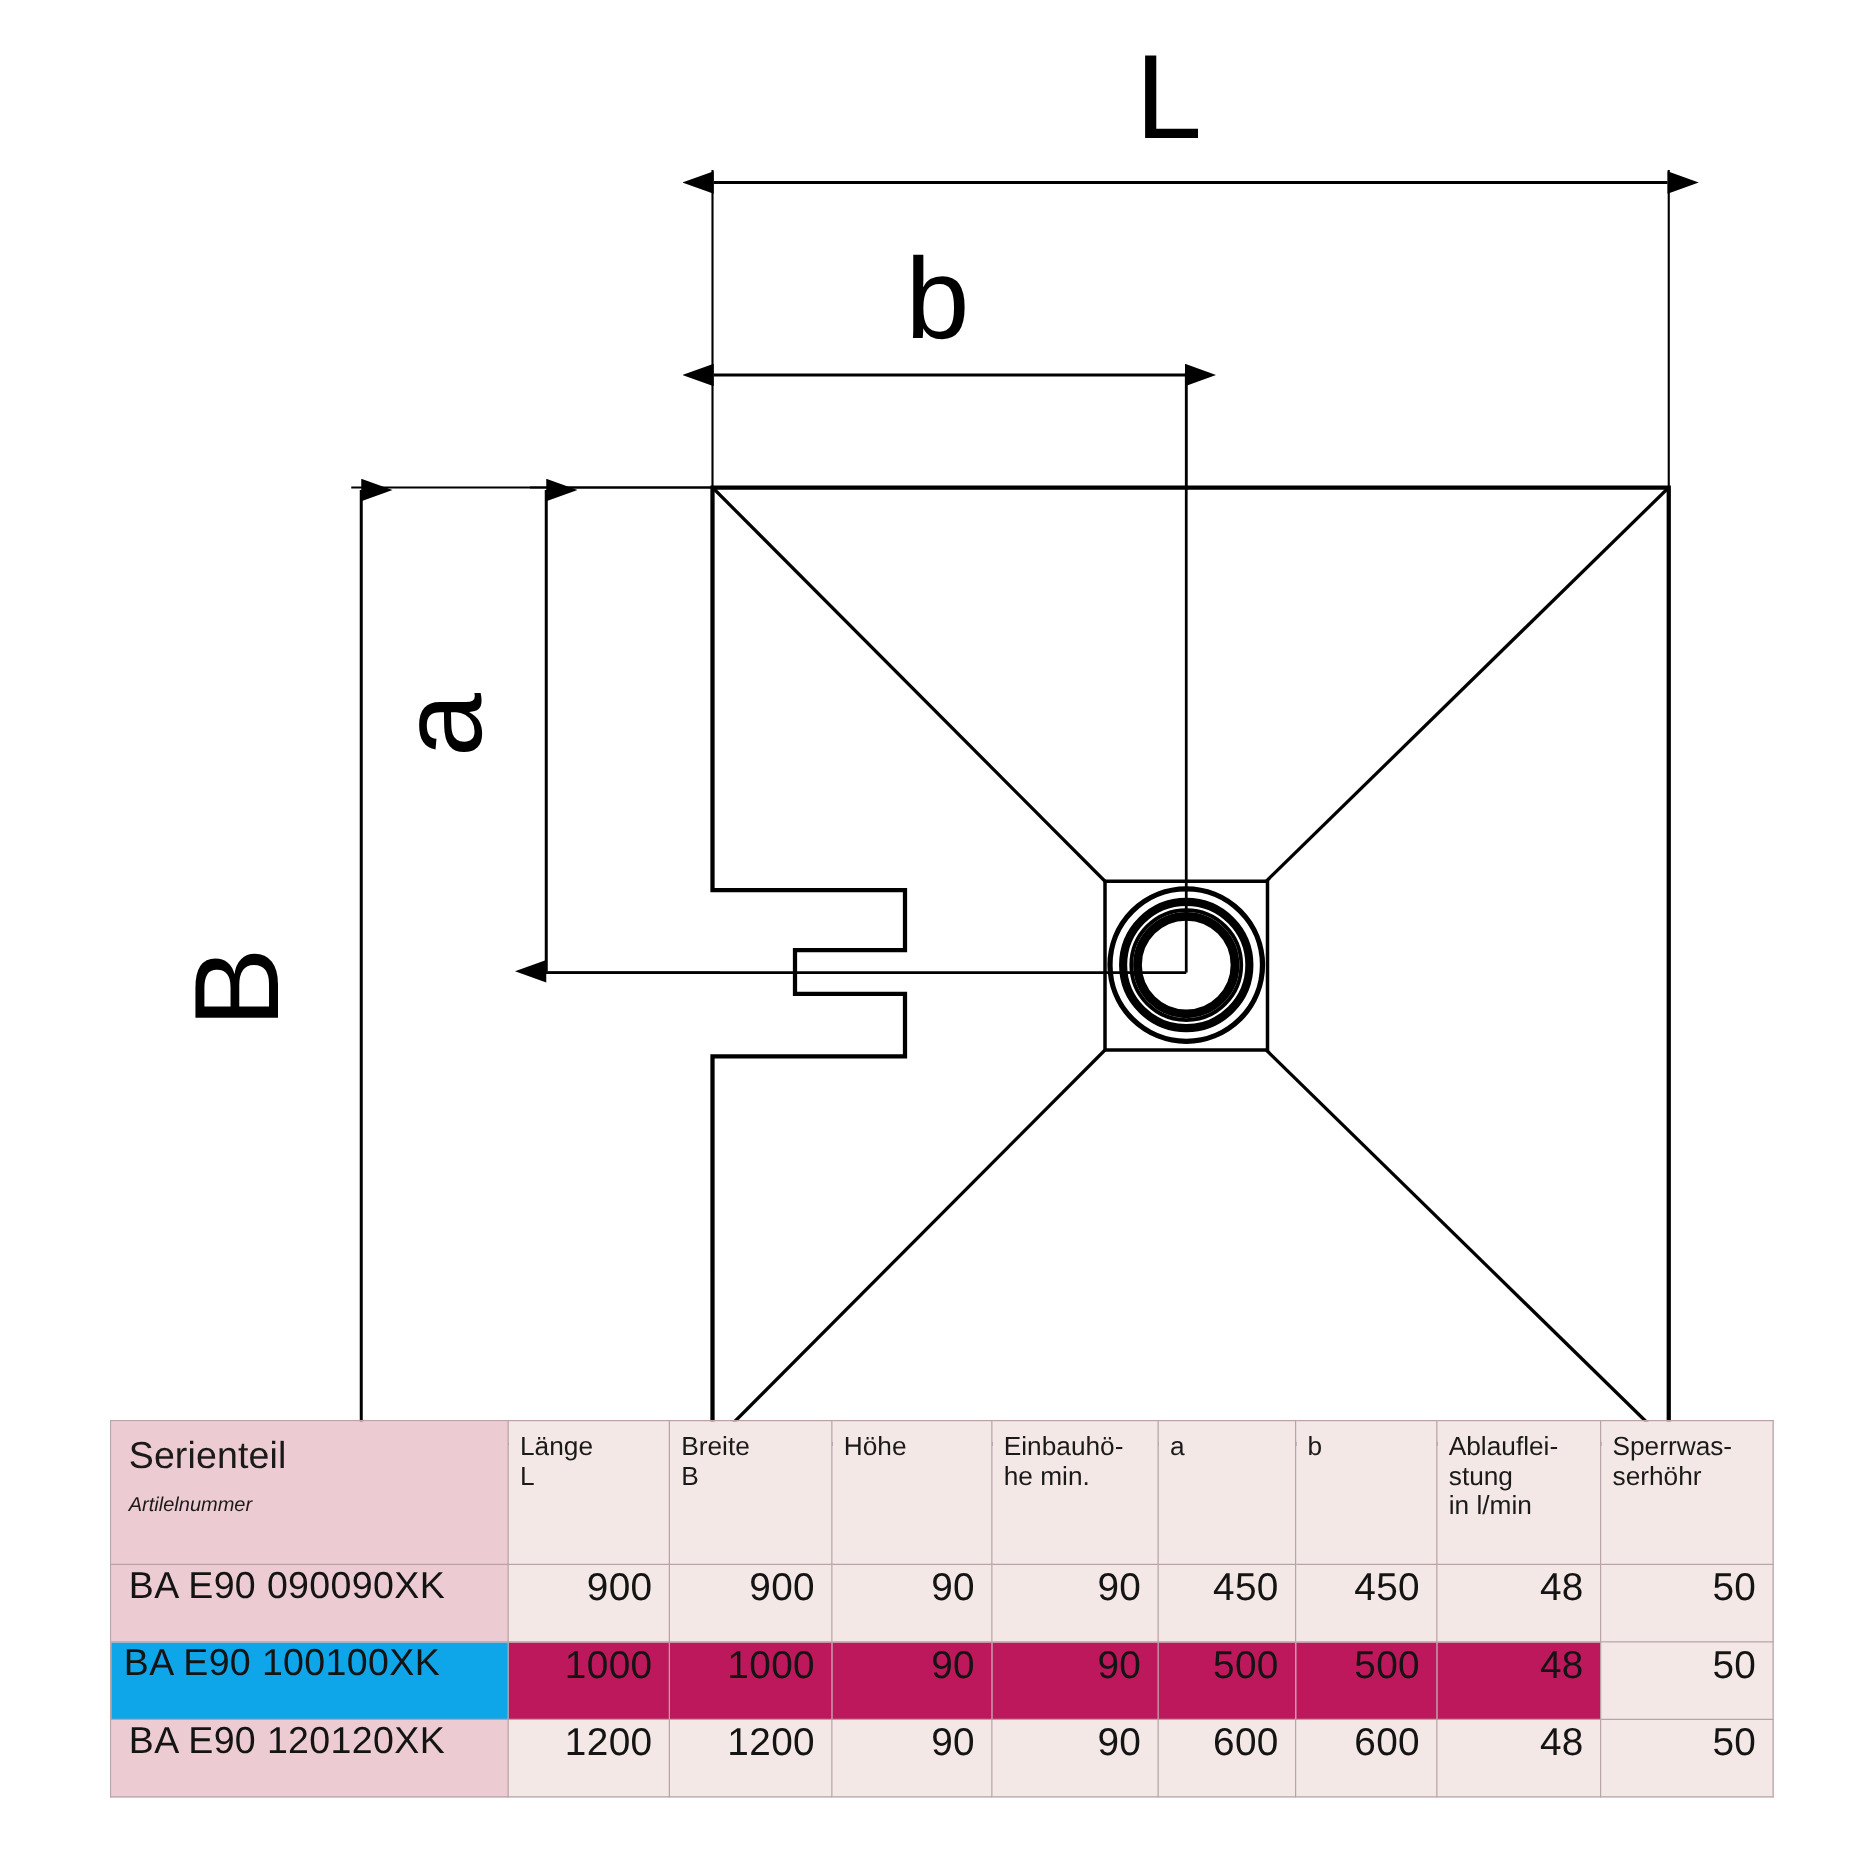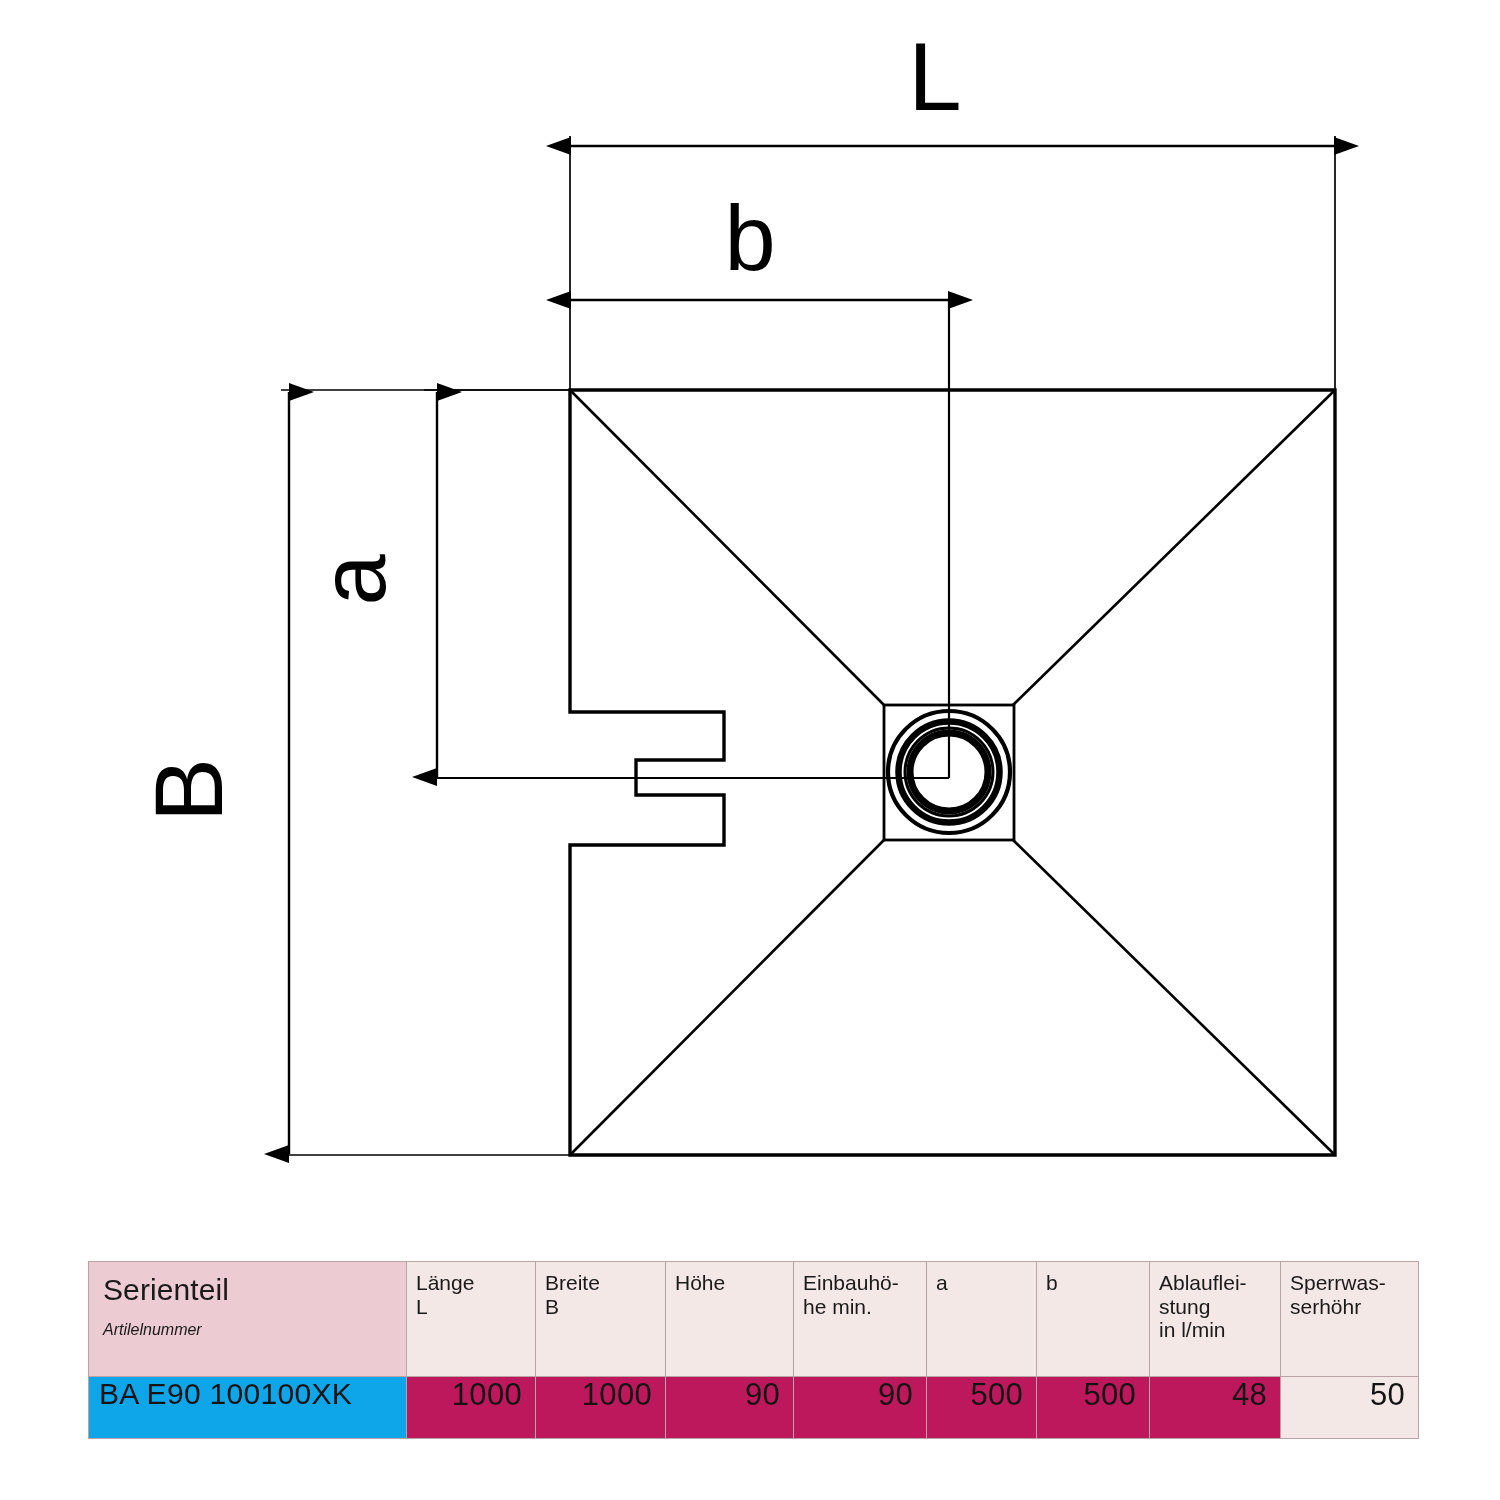--- a/index.html
+++ b/index.html
@@ -21,21 +21,21 @@
   svg.drawing {
     position: absolute;
     left: 0; top: 0;
     width: 1500px;
     height: 1190px;
     display: block;
   }
   .spec-table-wrap {
     position: absolute;
     left: 88px;
-    top: 1261px;
+    top: 1136px;
     width: 1330px;
   }
   table.spec {
     border-collapse: collapse;
     width: 1330px;
     table-layout: fixed;
     font-family: "Liberation Sans", sans-serif;
   }
   table.spec td, table.spec th {
     border: 1px solid #b9a3a6;
@@ -231,28 +231,50 @@
           </td>
           <td>
             <span class="cellpad nl">Ablauflei-<br>stung<br>in l/min</span>
           </td>
           <td class="c-last">
             <span class="cellpad nl">Sperrwas-<br>serhöhr</span>
           </td>
         </tr>
       </thead>
       <tbody>
+        <tr class="drow">
+          <td class="c-article">BA E90 090090XK</td>
+          <td>900</td>
+          <td>900</td>
+          <td>90</td>
+          <td>90</td>
+          <td>450</td>
+          <td>450</td>
+          <td>48</td>
+          <td class="c-last">50</td>
+        </tr>
         <tr class="drow alt">
           <td class="c-article">BA E90 100100XK</td>
           <td>1000</td>
           <td>1000</td>
           <td>90</td>
           <td>90</td>
           <td>500</td>
           <td>500</td>
           <td>48</td>
           <td class="c-last">50</td>
         </tr>
+        <tr class="drow">
+          <td class="c-article">BA E90 120120XK</td>
+          <td>1200</td>
+          <td>1200</td>
+          <td>90</td>
+          <td>90</td>
+          <td>600</td>
+          <td>600</td>
+          <td>48</td>
+          <td class="c-last">50</td>
+        </tr>
       </tbody>
     </table>
   </div>
 
 </div>
 
 </body></html>

